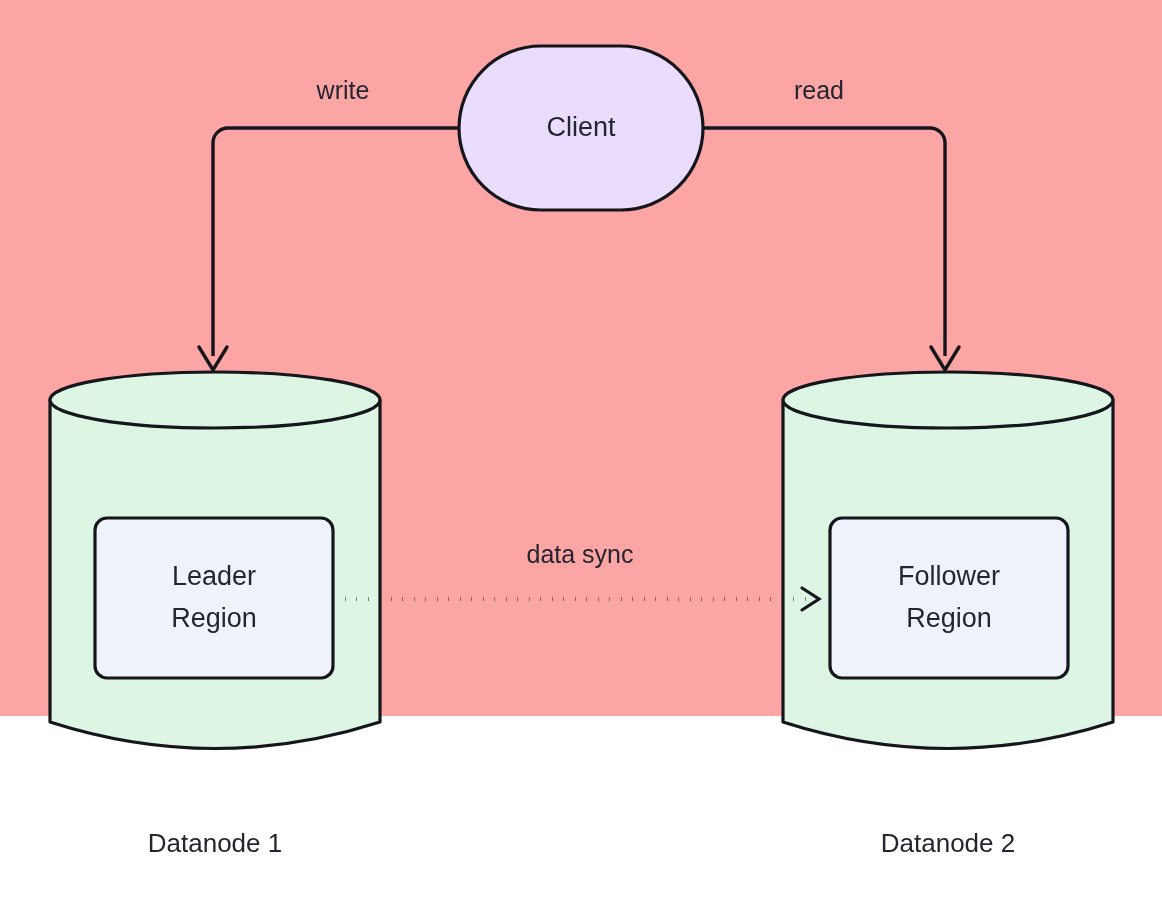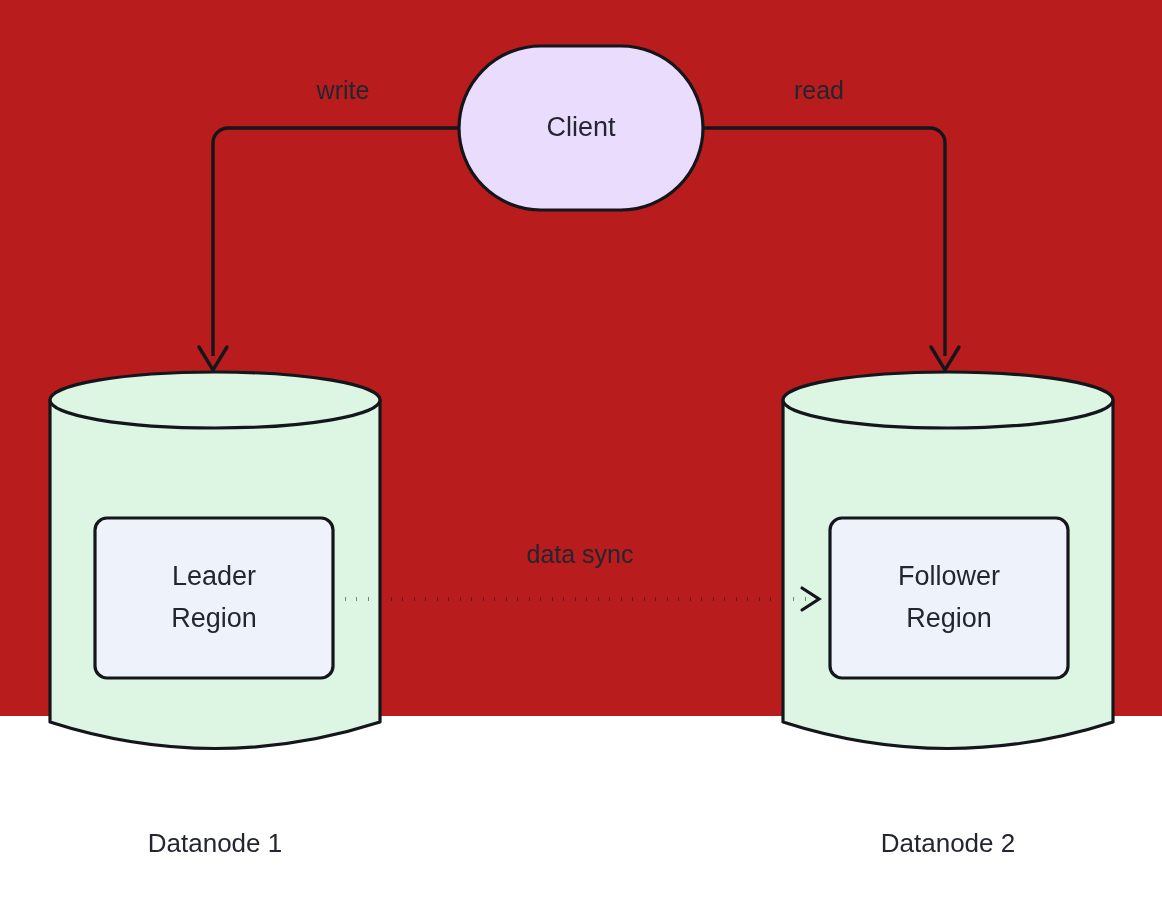--- a/index.html
+++ b/index.html
@@ -11,21 +11,21 @@
   body {
     width: 1162px;
     height: 912px;
     font-family: "Liberation Sans", sans-serif;
     overflow: hidden;
   }
   #diagram-root {
     position: relative;
     width: 1162px;
     height: 716px;
-    background: #b91c1c;
+    background: #fca5a5;
   }
   svg.diagram-canvas {
     display: block;
     width: 1162px;
     height: 912px;
   }
   .node-shape {
     stroke: #14161c;
     stroke-width: 3.2;
     stroke-linejoin: round;

